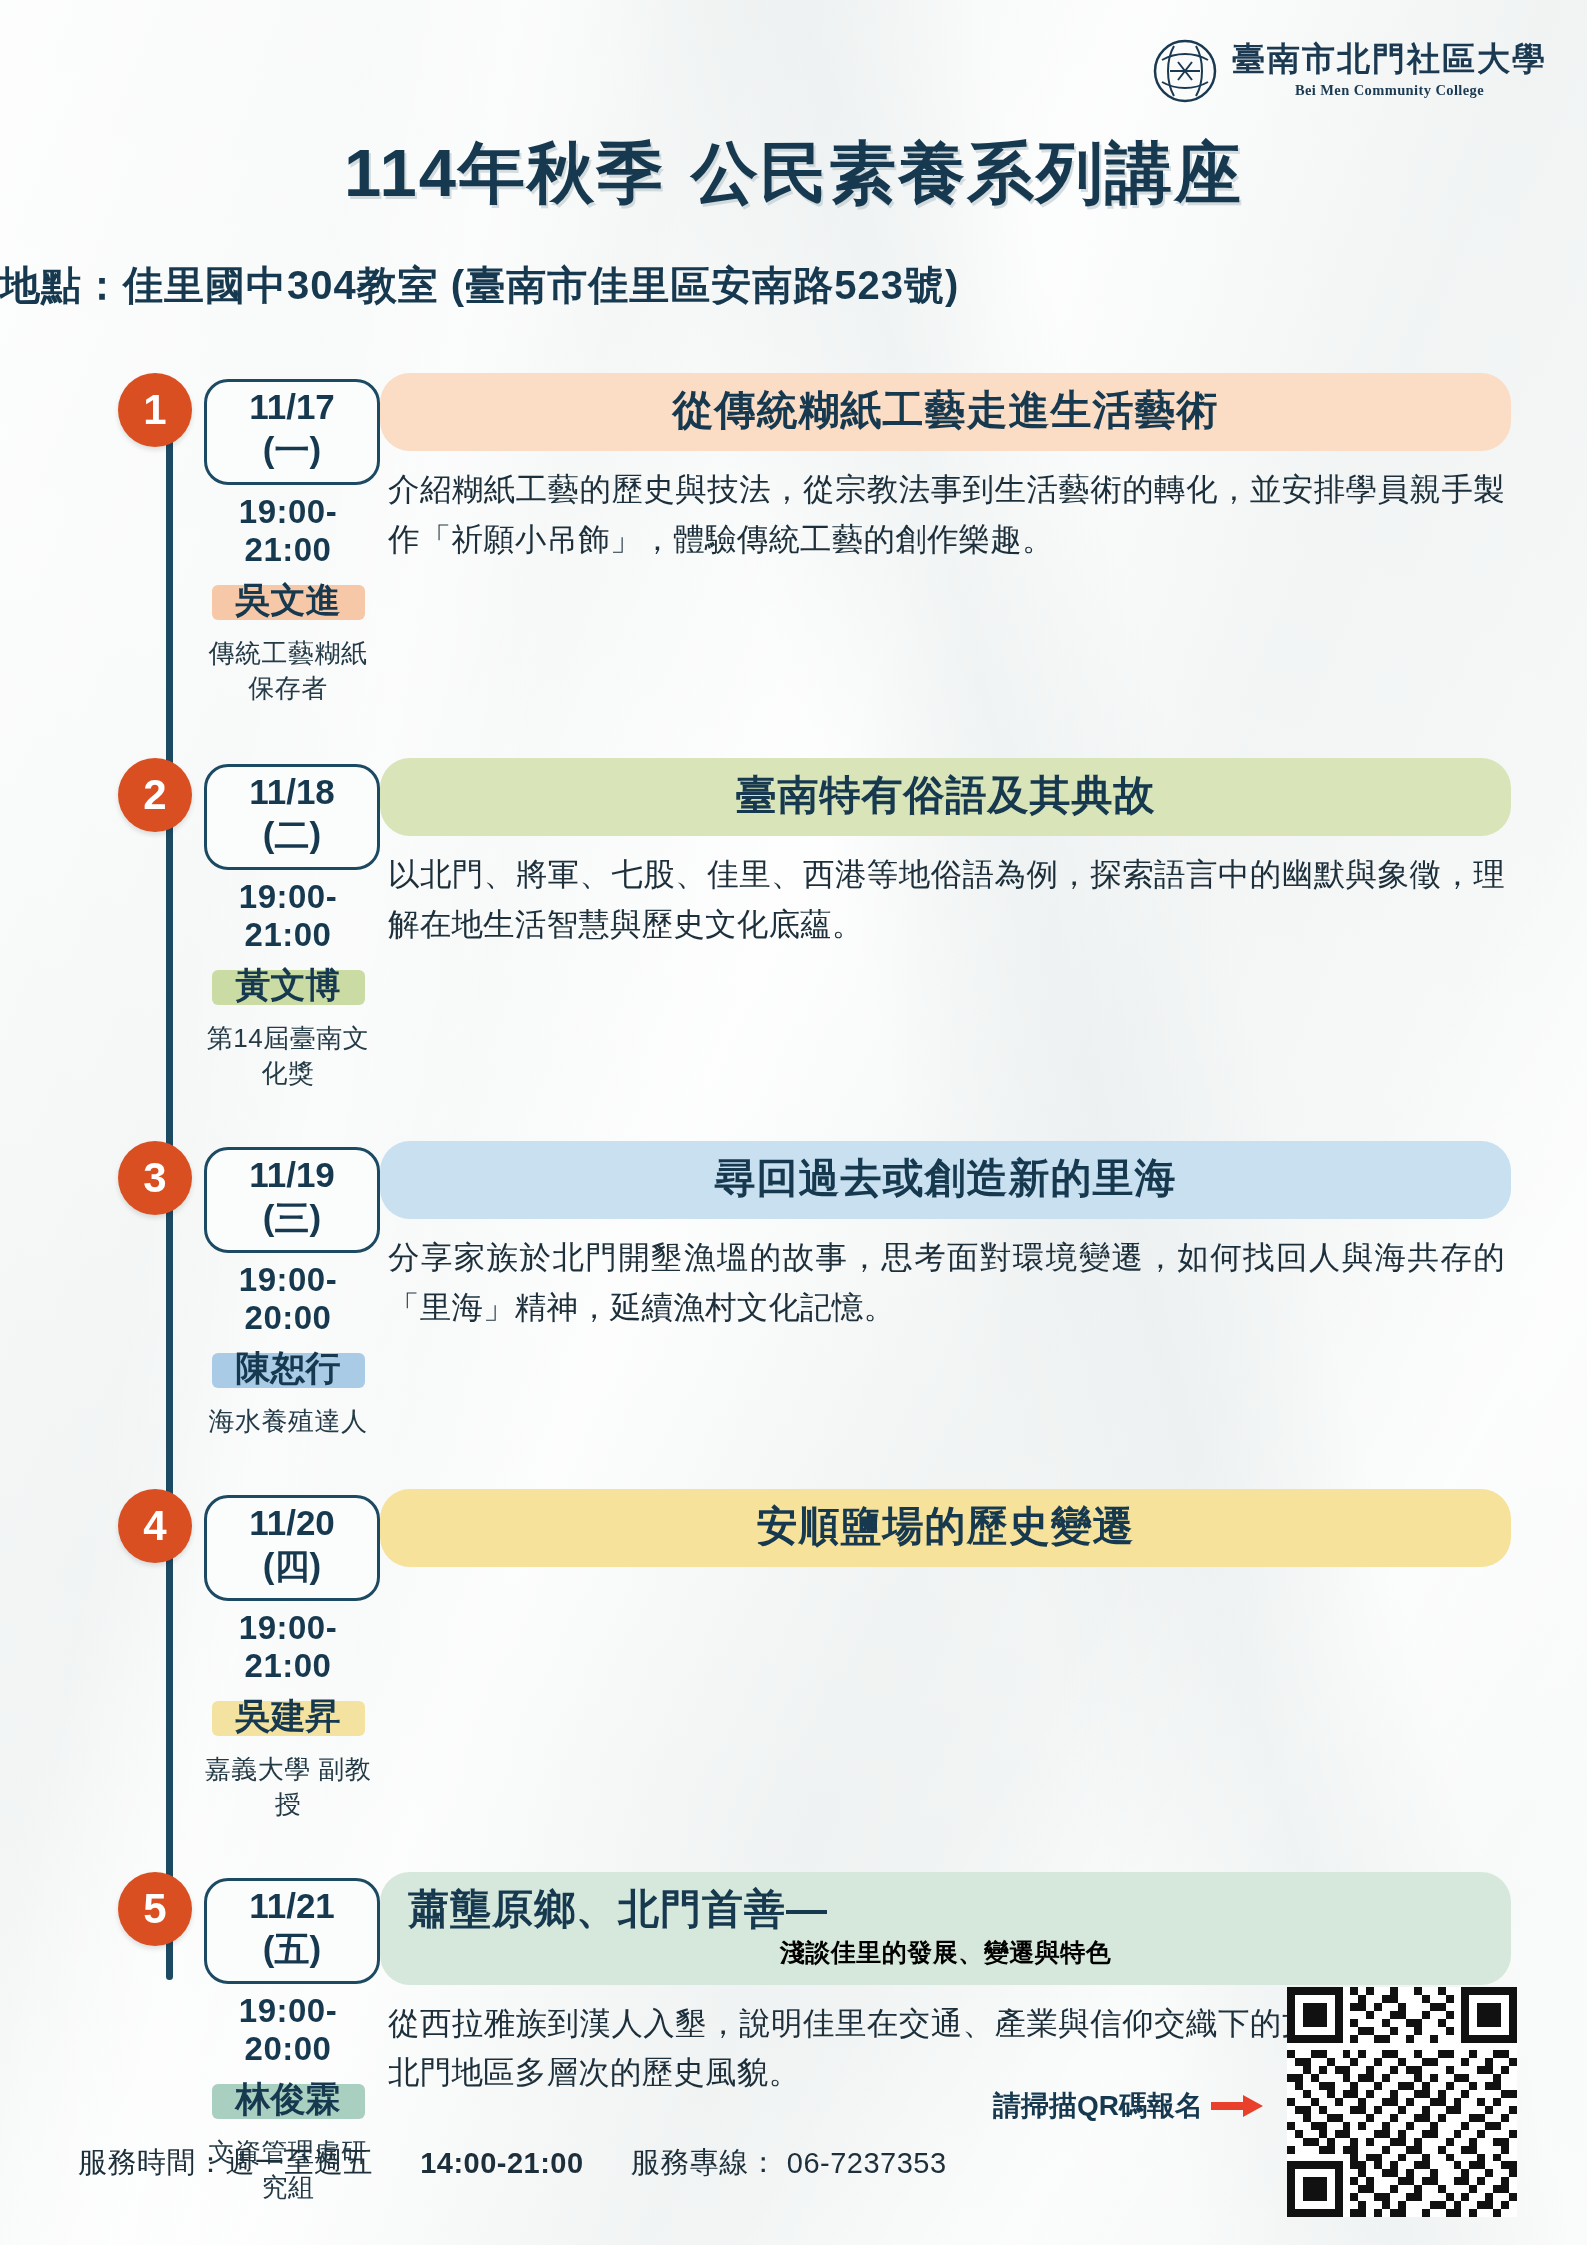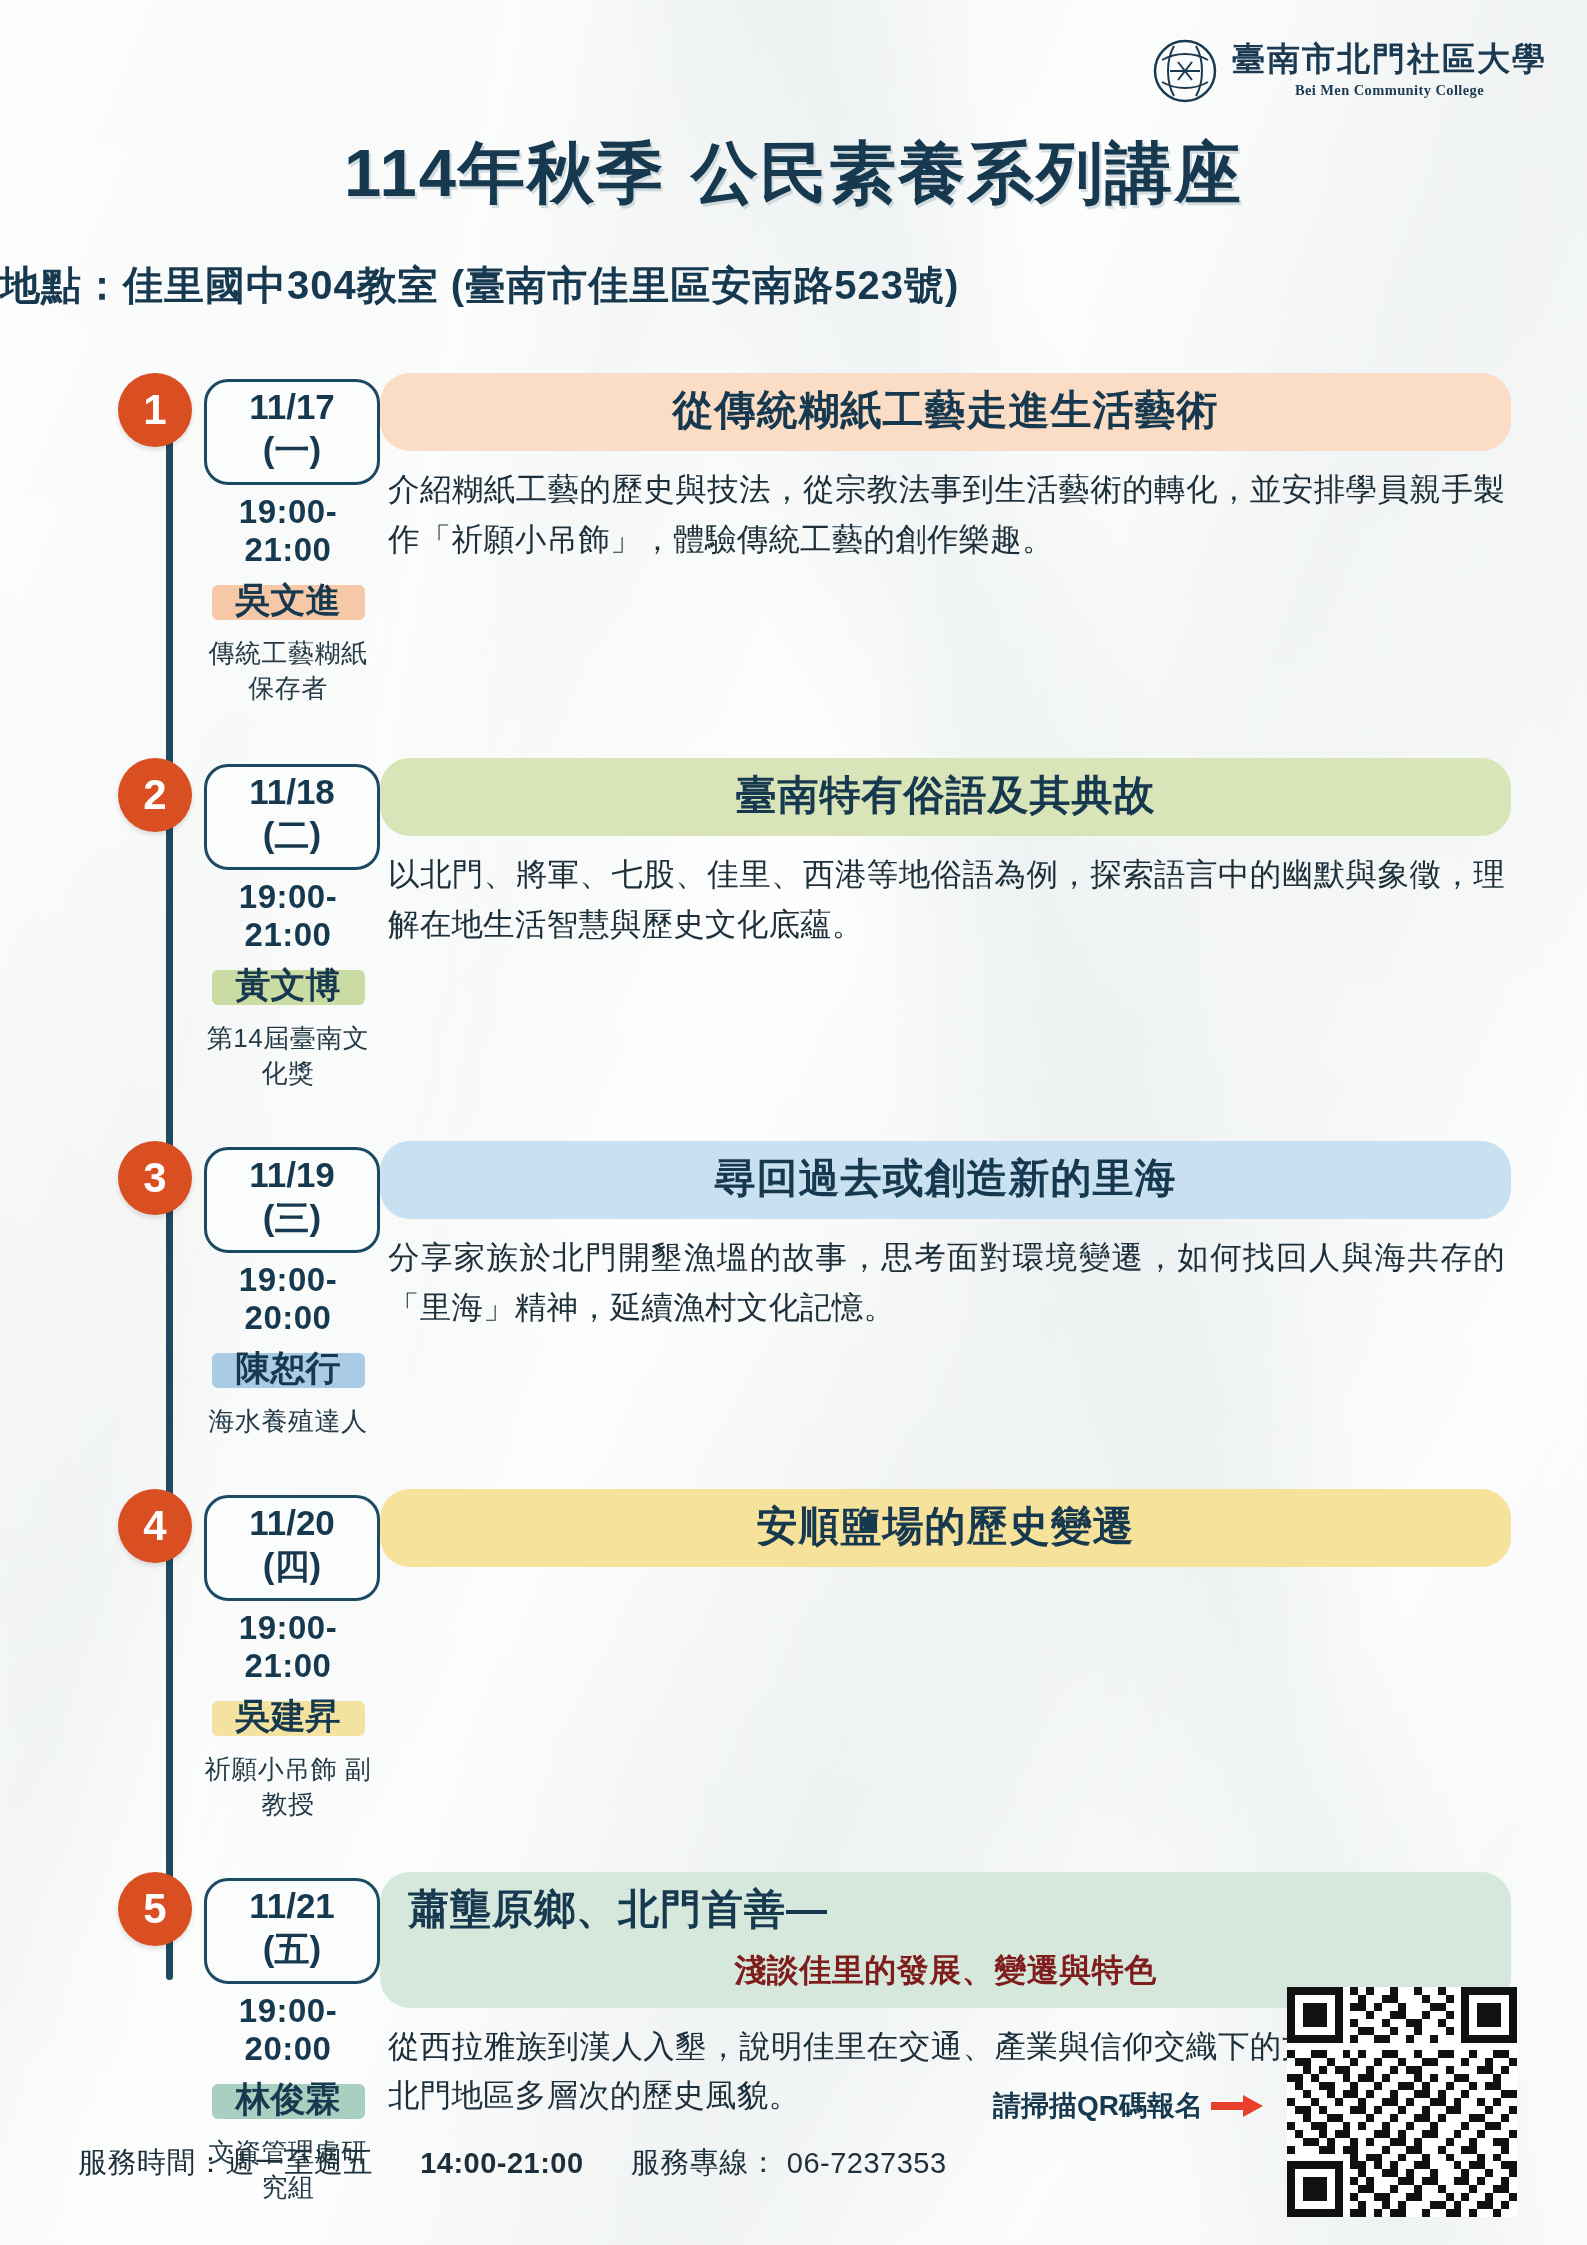--- a/index.html
+++ b/index.html
@@ -121,22 +121,22 @@
   .topic-banner {
     border-radius: 30px;
     padding: 12px 28px 16px;
     text-align: center;
   }
   .topic-line1 {
     font-size: 41px; font-weight: 700; color: #16394f;
     letter-spacing: 1px; line-height: 1.22;
   }
   .topic-line2 {
-    font-size: 32px; font-weight: 700; color: #7f1d1d;
-    letter-spacing: 0.5px; line-height: 1.3; margin-top: 16px;
+    font-size: 25px; font-weight: 700; color: #000000;
+    letter-spacing: 0.5px; line-height: 1.3; margin-top: 2px;
   }
   .topic-banner.left-align .topic-line1 { text-align: left; }
   .desc {
     margin-top: 14px; padding: 0 6px 0 8px;
     font-size: 31.5px; line-height: 1.58; color: #1c2f3a;
     text-align: justify; letter-spacing: 0.2px;
   }
 
   
   .qr-note {
@@ -250,21 +250,21 @@
 
     <div class="session" style="margin-top:50px">
       <div class="num-badge">4</div>
       <div class="left-col">
         <div class="date-pill">11/20 (四)</div>
         <div class="time">19:00-21:00</div>
         <div class="speaker-wrap">
           <span class="speaker-hl" style="background:#f4e3a0"></span>
           <span class="speaker">吳建昇</span>
         </div>
-        <div class="affil">祈願小吊飾 副教授</div>
+        <div class="affil">嘉義大學 副教授</div>
       </div>
       <div class="right-col">
         <div class="topic-banner" style="background:#f6e29a">
           <div class="topic-line1">安順鹽場的歷史變遷</div>
         </div>
       </div>
     </div>
 
     <div class="session" style="margin-top:50px">
       <div class="num-badge">5</div>

